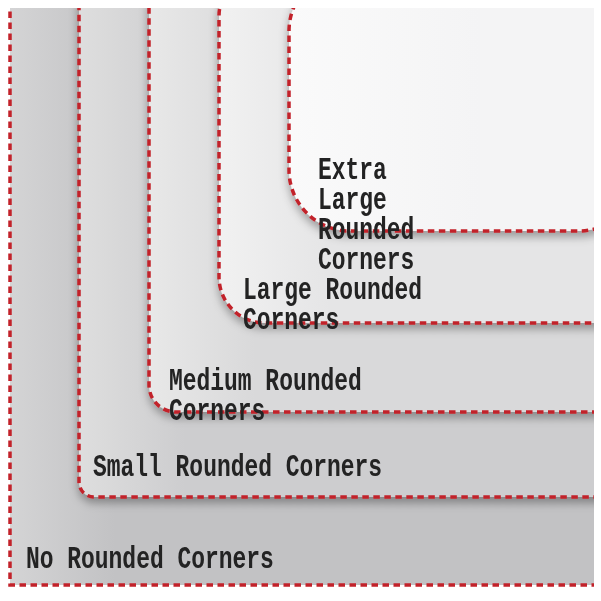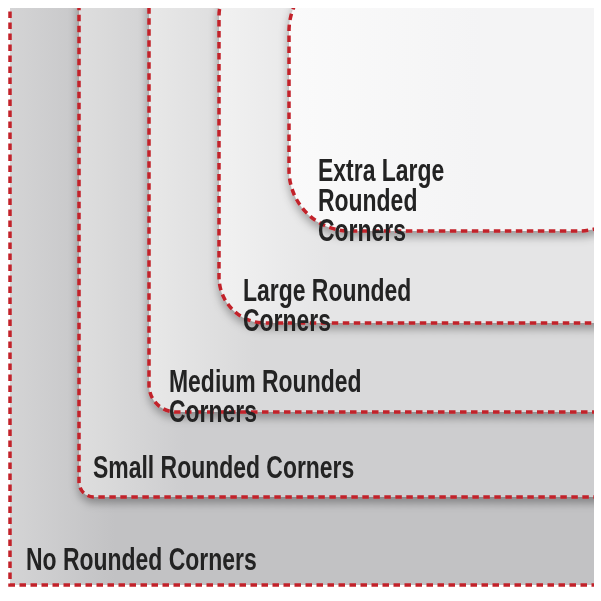--- a/index.html
+++ b/index.html
@@ -8,22 +8,21 @@
     width: 601px;
     height: 601px;
     overflow: hidden;
     background: #ffffff;
   }
   .stage {
     position: relative;
     width: 512px;
     height: 601px;
     background: #ffffff;
-    font-family: Liberation Sans, sans-serif;
-    padding-left: 31px;
+    font-family: Liberation Mono, monospace;
   }
   .stage svg {
     position: absolute;
     left: 0;
     top: 0;
   }
   .label {
     position: absolute;
     font-weight: 700;
     font-size: 31px;

